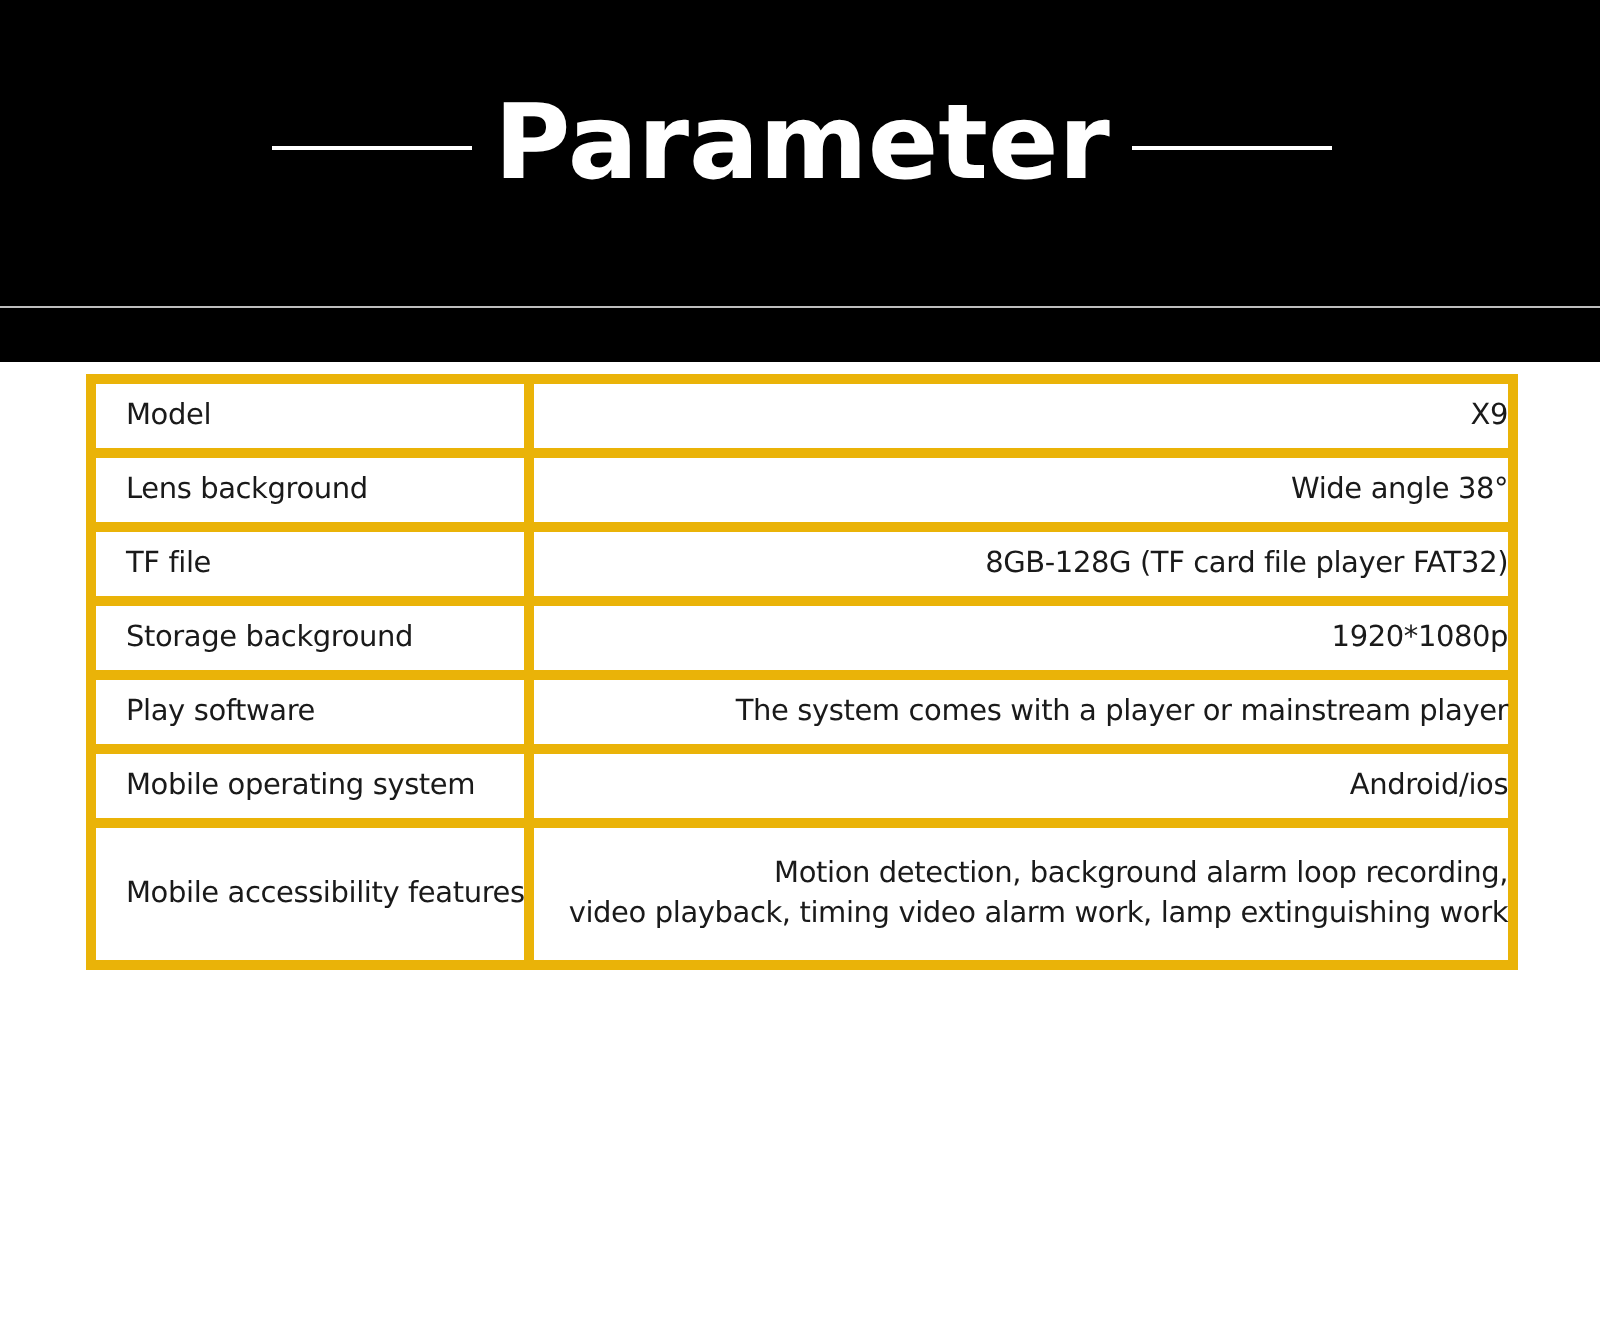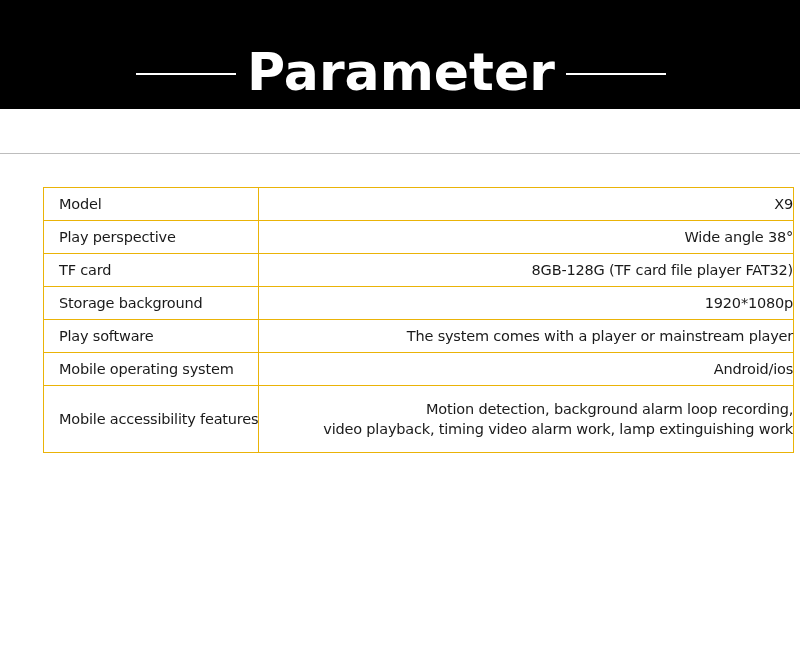--- a/index.html
+++ b/index.html
@@ -8,21 +8,21 @@
       width: 800px;
       height: 660px;
       background: #ffffff;
       overflow: hidden;
       font-family: "DejaVu Sans", "Liberation Sans", sans-serif;
     }
     .banner {
       position: absolute;
       left: 0; top: 0;
       width: 800px;
-      height: 109px;
+      height: 181px;
       background: #000000;
     }
     .banner-rule {
       position: absolute;
       top: 73px;
       height: 2px;
       background: #ffffff;
     }
     .banner-rule.left { left: 136px; width: 100px; }
     .banner-rule.right { left: 566px; width: 100px; }
@@ -49,54 +49,54 @@
       position: absolute;
       left: 43px;
       top: 187px;
       width: 711px;
       border-collapse: collapse;
       font-family: "DejaVu Sans", sans-serif;
       font-size: 14.5px;
       color: #1a1a1a;
     }
     table.params td {
-      border: 1px solid #eab308;
+      border: 5px solid #eab308;
       height: 32px;
       padding: 0 0 0 15px;
       vertical-align: middle;
       white-space: nowrap;
       letter-spacing: -0.2px;
     }
     table.params td.label { width: 207px; }
     table.params td.value { padding-left: 17px; text-align: right; }
     table.params tr.tall td { height: 66px; }
-    .line { display: block; line-height: 20px; margin-left: 47px; }
+    .line { display: block; line-height: 20px; }
   </style>
 </head>
 <body>
 
 <div class="banner">
   <div class="banner-rule left"></div>
   <div class="banner-title">Parameter</div>
   <div class="banner-rule right"></div>
 </div>
 <div class="banner-divider"></div>
 
 <table class="params">
   <tbody>
     <tr>
       <td class="label">Model</td>
       <td class="value">X9</td>
     </tr>
     <tr>
-      <td class="label">Play perspective</td>
+      <td class="label">Lens background</td>
       <td class="value">Wide angle 38°</td>
     </tr>
     <tr>
-      <td class="label">TF card</td>
+      <td class="label">TF file</td>
       <td class="value">8GB-128G (TF card file player FAT32)</td>
     </tr>
     <tr>
       <td class="label">Storage background</td>
       <td class="value">1920*1080p</td>
     </tr>
     <tr>
       <td class="label">Play software</td>
       <td class="value">The system comes with a player or mainstream player</td>
     </tr>

